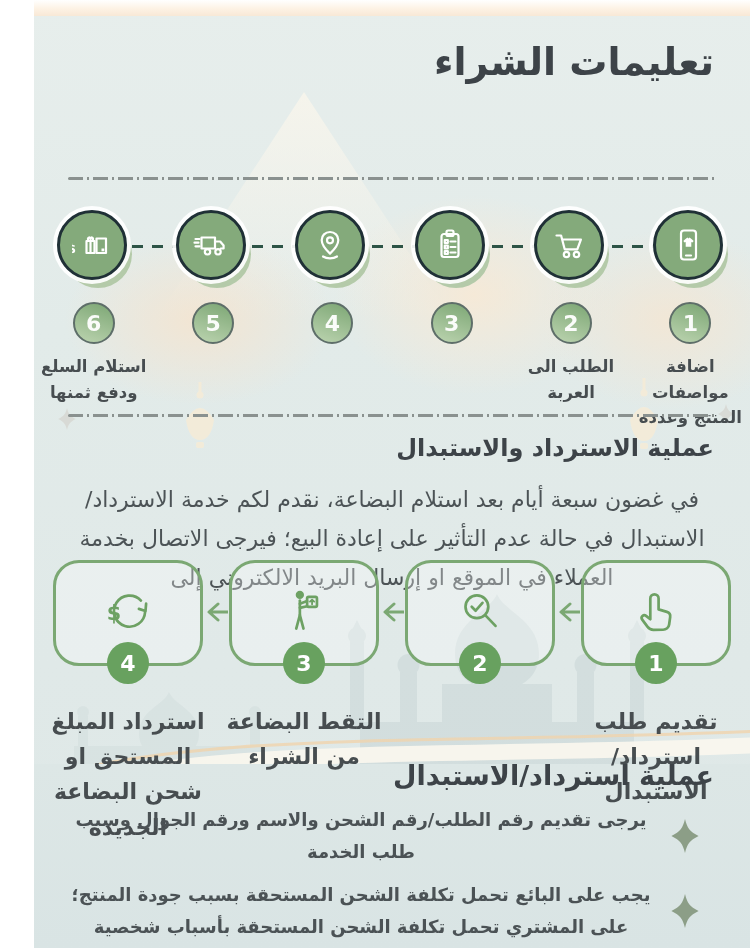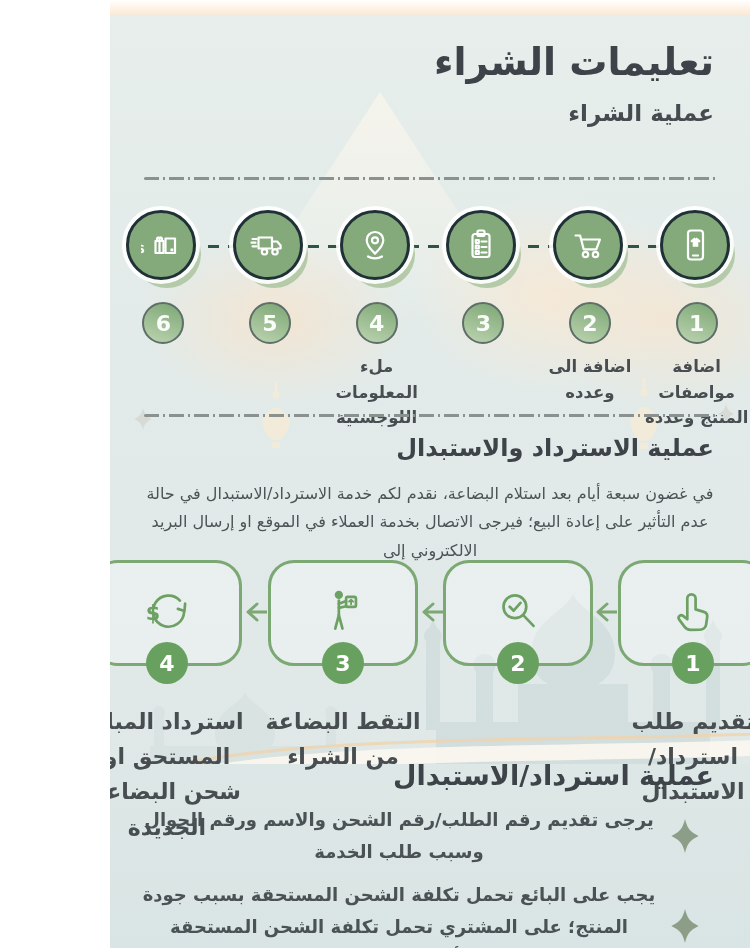--- a/index.html
+++ b/index.html
@@ -1,17 +1,17 @@
 <!DOCTYPE html>
 <html dir="rtl" lang="ar"><head>
 <meta charset="utf-8">
 <style>
   html,body{margin:0;padding:0;}
   .canvas{
-    position:relative;width:640px;height:948px;overflow:hidden;
+    position:relative;width:716px;height:948px;overflow:hidden;
     background:linear-gradient(180deg,#e7eeec 0%,#e2ebe9 35%,#e0e9e8 70%,#dee8e7 100%);
     font-family:"DejaVu Sans",sans-serif;direction:rtl;
   }
   
   .top-band{position:absolute;top:0;left:0;right:0;height:16px;
     background:linear-gradient(180deg,#ffffff 0%,#fdf2e4 55%,#f8e8d6 100%);}
   .arch-decor{position:absolute;top:92px;left:120px;width:300px;height:230px;
     background:linear-gradient(180deg,rgba(252,247,236,.95),rgba(252,247,236,0));
     clip-path:polygon(50% 0,100% 100%,0 100%);opacity:.75;}
   .blob{position:absolute;border-radius:50%;pointer-events:none;}
@@ -41,21 +41,21 @@
   .bubble .mainc{position:absolute;width:64px;height:64px;border-radius:50%;background:#84aa7b;
     border:3px solid #1f3036;top:2px;right:7px;box-shadow:0 0 0 4px rgba(255,255,255,.92);
     display:flex;align-items:center;justify-content:center;}
   .nbadge{margin-top:14px;width:42px;height:42px;border-radius:50%;
     background:linear-gradient(200deg,#7ca674,#bcd4b0);border:2.5px solid #5e6e69;
     color:rgba(255,255,255,.95);font-size:22px;font-weight:bold;
     display:flex;align-items:center;justify-content:center;box-sizing:border-box;}
   .plabel{margin-top:10px;font-size:16.5px;font-weight:600;color:#474d50;text-align:center;line-height:1.55;max-width:122px;}
   
   .rheading{position:absolute;top:434px;right:36px;margin:0;font-size:24px;font-weight:bold;color:#3d4348;z-index:3;}
-  .rparagraph{position:absolute;top:480px;left:28px;right:28px;margin:0;font-size:16px;color:#4c5356;
+  .rparagraph{position:absolute;top:480px;left:28px;right:28px;margin:0;font-size:22px;color:#4c5356;
     text-align:center;line-height:1.78;z-index:3;}
   .rsteps{position:absolute;top:560px;left:0;right:0;display:flex;justify-content:center;align-items:flex-start;z-index:3;}
   .rstep{display:flex;flex-direction:column;align-items:center;width:152px;}
   .rbox{position:relative;width:150px;height:106px;border:3.5px solid #7ba873;border-radius:26px;
     background:rgba(255,255,255,.30);display:flex;align-items:center;justify-content:center;box-sizing:border-box;}
   .rbadge{position:absolute;bottom:-21px;right:calc(50% - 21px);width:42px;height:42px;border-radius:50%;
     background:#68a15f;color:#fff;font-weight:bold;font-size:22px;display:flex;align-items:center;justify-content:center;}
   .rlabel{margin-top:38px;font-size:22px;font-weight:600;color:#474d50;text-align:center;line-height:1.6;width:168px;}
   .rconn{width:24px;height:110px;flex:0 0 24px;}
   
@@ -128,21 +128,20 @@
   </svg>
 
   <svg class="wave" viewBox="0 0 750 80" preserveAspectRatio="none">
     <path d="M0 76 C 170 22 420 40 750 24 L750 40 C 430 54 195 42 0 80 Z" fill="#fbf7ee" opacity=".9"></path>
     <path d="M0 68 C 175 16 420 34 750 18" stroke="#f0d3ac" stroke-width="3" fill="none" opacity=".8"></path>
   </svg>
   <div class="bottom-zone"></div>
 
   <div class="header">
     <h1 class="title">تعليمات الشراء</h1>
-    <h2 class="subtitle">عملية الشراء</h2>
   </div>
   <div class="sep sep1"></div>
 
   <div class="dashline"></div>
   <div class="psteps">
 
     <div class="pstep">
       <div class="bubble">
           <div class="shadowc"></div>
         <div class="mainc">
@@ -162,21 +161,21 @@
           <div class="shadowc"></div>
         <div class="mainc">
             <svg width="40" height="40" viewBox="0 0 40 40" fill="none" stroke="#fff" stroke-width="2.2" stroke-linecap="round" stroke-linejoin="round">
           <path d="M7.5 10.5 h4.6 l3.6 13.8 h12.6 l3.6 -9.8 h-17.6"></path>
           <circle cx="17.5" cy="29.5" r="2.7"></circle>
               <circle cx="27.5" cy="29.5" r="2.7"></circle>
         </svg>
           </div>
       </div>
       <div class="nbadge">2</div>
-      <div class="plabel">اضافة الى وعدده</div>
+      <div class="plabel">الطلب الى العربة</div>
     </div>
 
     <div class="pstep">
       <div class="bubble">
           <div class="shadowc"></div>
         <div class="mainc">
             <svg width="40" height="40" viewBox="0 0 40 40" fill="none" stroke="#fff" stroke-width="2.2" stroke-linecap="round" stroke-linejoin="round">
           <rect x="11.5" y="9" width="17" height="23" rx="2.5"></rect>
           <rect x="16.5" y="5.5" width="7" height="5.5" rx="1.5"></rect>
           <rect x="14.8" y="15" width="3" height="3"></rect>
@@ -196,21 +195,20 @@
           <div class="shadowc"></div>
         <div class="mainc">
             <svg width="40" height="40" viewBox="0 0 40 40" fill="none" stroke="#fff" stroke-width="2.2" stroke-linecap="round" stroke-linejoin="round">
           <path d="M20 7 c-4.9 0 -8.3 3.6 -8.3 8 0 5.9 8.3 13.6 8.3 13.6 s8.3 -7.7 8.3 -13.6 c0 -4.4 -3.4 -8 -8.3 -8 z"></path>
           <circle cx="20" cy="15.3" r="3"></circle>
           <path d="M13 31.5 c3.8 2.6 10.2 2.6 14 0"></path>
         </svg>
           </div>
       </div>
       <div class="nbadge">4</div>
-      <div class="plabel">ملء المعلومات اللوجستية</div>
     </div>
 
     <div class="pstep">
       <div class="bubble">
           <div class="shadowc"></div>
         <div class="mainc">
             <svg width="40" height="40" viewBox="0 0 40 40" fill="none" stroke="#fff" stroke-width="2.2" stroke-linecap="round" stroke-linejoin="round">
           <rect x="10.5" y="12.5" width="13.5" height="11"></rect>
           <path d="M24 16.5 h5.2 l3.4 4 v3 h-2.8"></path>
           <circle cx="16.5" cy="26.8" r="2.7"></circle>
@@ -232,20 +230,21 @@
           <text x="4" y="27.5" font-size="13" font-weight="bold" fill="#fff" stroke="none" font-family="DejaVu Sans, sans-serif">$</text>
           <rect x="14.5" y="16" width="8" height="12"></rect>
           <rect x="24.5" y="13.5" width="9.5" height="14.5"></rect>
           <line x1="18.5" y1="16" x2="18.5" y2="28"></line>
           <path d="M16.5 15.5 c-1.6 -3 1.6 -4.2 2 -1.6 .4 -2.6 3.6 -1.4 2 1.6"></path>
           <rect x="29.5" y="23.5" width="2.8" height="2.8" fill="#fff" stroke="none"></rect>
         </svg>
           </div>
       </div>
       <div class="nbadge">6</div>
+      <div class="plabel">استلام السلع ودفع ثمنها</div>
     </div>
 
   </div>
 
   <div class="sep sep2"></div>
 
   <h2 class="rheading">عملية الاسترداد والاستبدال</h2>
   <p class="rparagraph">في غضون سبعة أيام بعد استلام البضاعة، نقدم لكم خدمة الاسترداد/الاستبدال في حالة عدم التأثير على إعادة البيع؛ فيرجى الاتصال بخدمة العملاء في الموقع او إرسال البريد الالكتروني إلى</p>
 
   <div class="rsteps">

